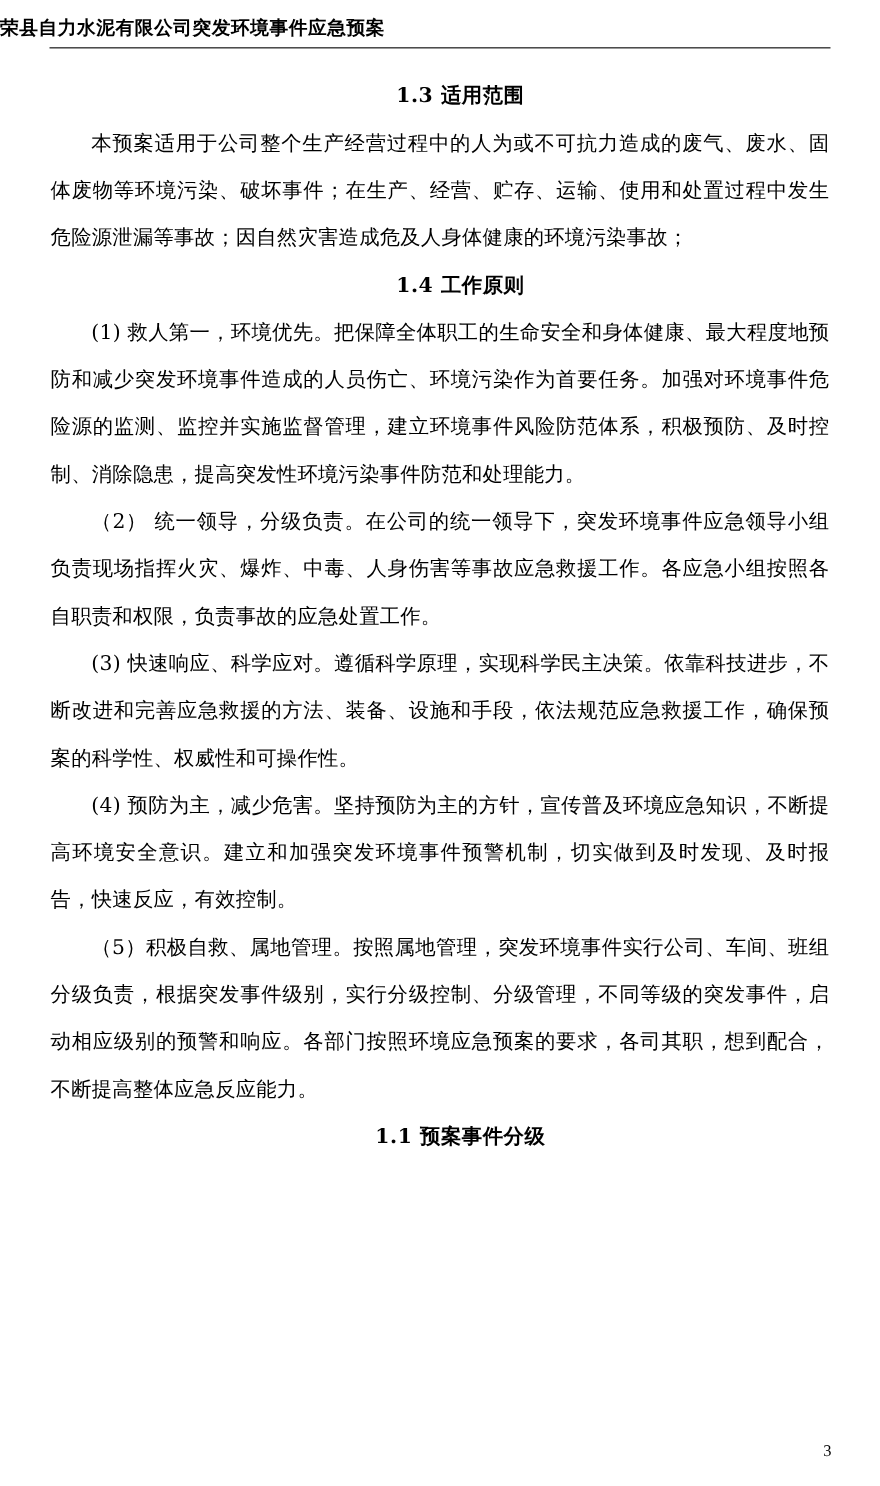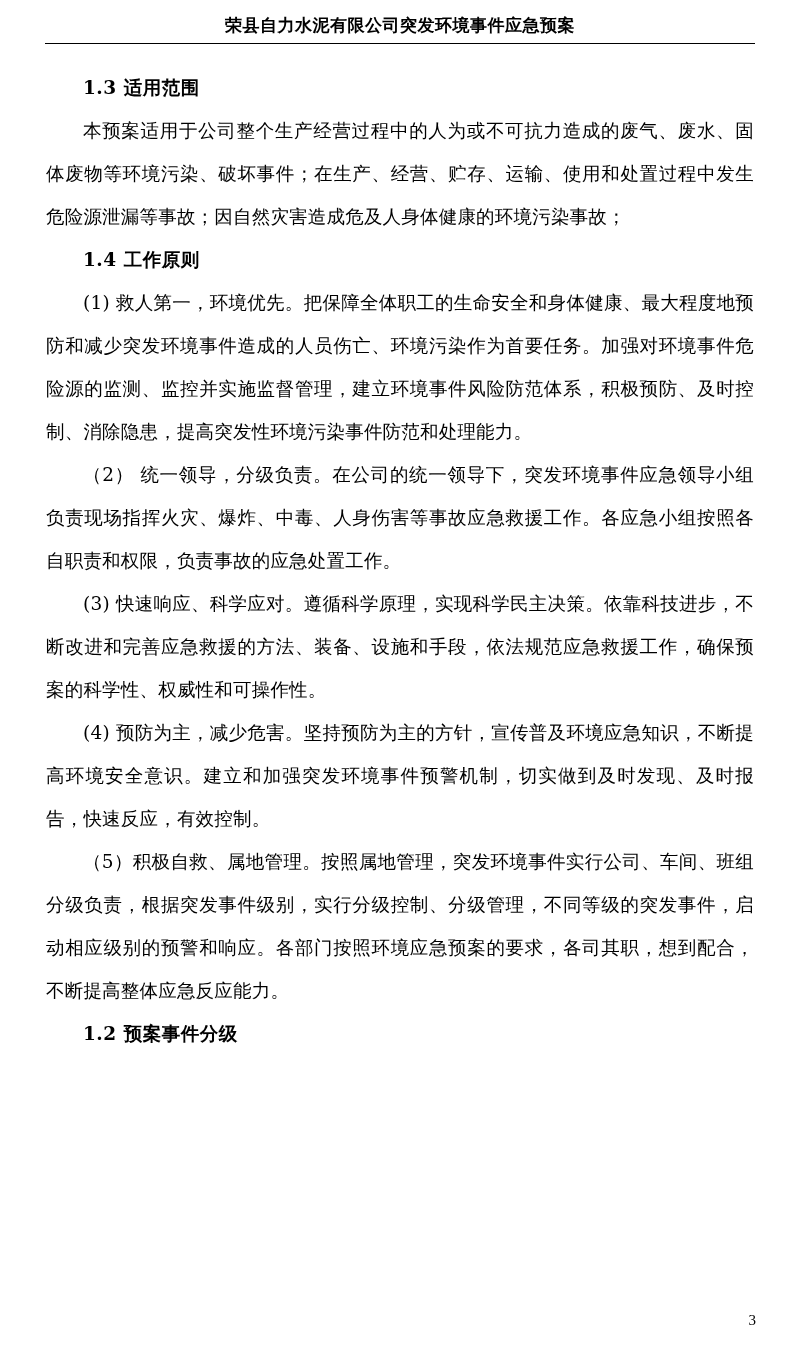--- a/index.html
+++ b/index.html
@@ -16,21 +16,21 @@
     overflow: hidden;
   }
   .page {
     width: 800px;
     height: 1351px;
     box-sizing: border-box;
     padding: 0;
     position: relative;
   }
   .header {
-    text-align: center;
+    text-align: left;
     font-size: 17px;
     font-weight: bold;
     letter-spacing: 0.5px;
     padding-top: 14px;
     padding-bottom: 6px;
     font-family: "DejaVu Serif", "Liberation Serif", serif;
   }
   .header-rule {
     width: 710px;
     margin: 0 auto;
@@ -50,20 +50,21 @@
     letter-spacing: 0.2px;
   }
   h2.heading {
     font-size: 18.5px;
     line-height: 43px;
     margin: 0;
     text-indent: 2em;
     font-weight: bold;
     font-family: "DejaVu Serif", "Liberation Serif", serif;
     letter-spacing: 0.5px;
+    text-align: center;
   }
   .page-number {
     position: absolute;
     right: 44px;
     bottom: 22px;
     font-size: 15px;
     font-family: "Liberation Serif", serif;
   }
 </style>
 </head>
@@ -82,19 +83,19 @@
     <h2 class="heading">1.3 适用范围</h2>
     <p class="para">本预案适用于公司整个生产经营过程中的人为或不可抗力造成的废气、废水、固体废物等环境污染、破坏事件；在生产、经营、贮存、运输、使用和处置过程中发生危险源泄漏等事故；因自然灾害造成危及人身体健康的环境污染事故；</p>
 
     <h2 class="heading">1.4 工作原则</h2>
     <p class="para">(1) 救人第一，环境优先。把保障全体职工的生命安全和身体健康、最大程度地预防和减少突发环境事件造成的人员伤亡、环境污染作为首要任务。加强对环境事件危险源的监测、监控并实施监督管理，建立环境事件风险防范体系，积极预防、及时控制、消除隐患，提高突发性环境污染事件防范和处理能力。</p>
     <p class="para">（2） 统一领导，分级负责。在公司的统一领导下，突发环境事件应急领导小组负责现场指挥火灾、爆炸、中毒、人身伤害等事故应急救援工作。各应急小组按照各自职责和权限，负责事故的应急处置工作。</p>
     <p class="para">(3) 快速响应、科学应对。遵循科学原理，实现科学民主决策。依靠科技进步，不断改进和完善应急救援的方法、装备、设施和手段，依法规范应急救援工作，确保预案的科学性、权威性和可操作性。</p>
     <p class="para">(4) 预防为主，减少危害。坚持预防为主的方针，宣传普及环境应急知识，不断提高环境安全意识。建立和加强突发环境事件预警机制，切实做到及时发现、及时报告，快速反应，有效控制。</p>
     <p class="para">（5）积极自救、属地管理。按照属地管理，突发环境事件实行公司、车间、班组分级负责，根据突发事件级别，实行分级控制、分级管理，不同等级的突发事件，启动相应级别的预警和响应。各部门按照环境应急预案的要求，各司其职，想到配合，不断提高整体应急反应能力。</p>
 
-    <h2 class="heading">1.2 预案事件分级</h2>
+    <h2 class="heading">1.1 预案事件分级</h2>
 
   </div>
 
   <div class="page-number">3</div>
 
 </div>
 
 </body></html>

